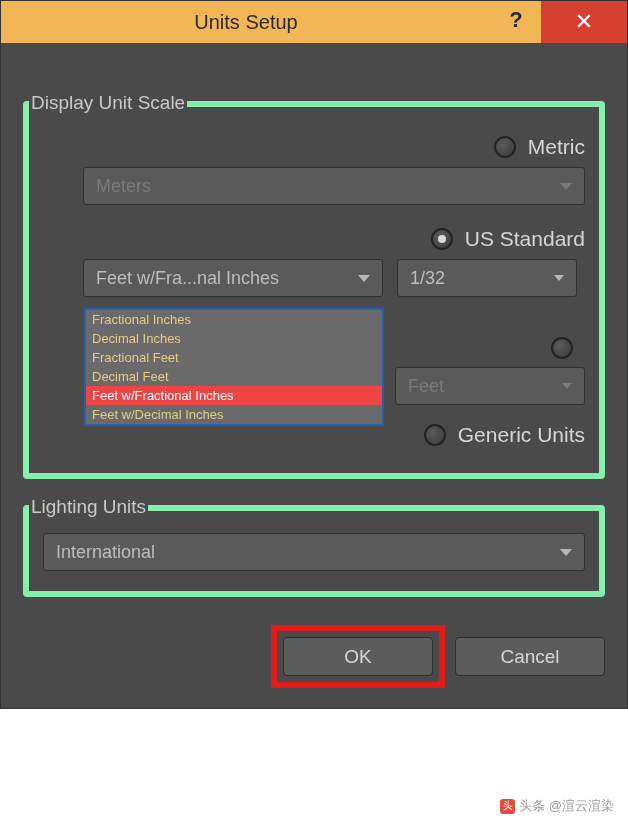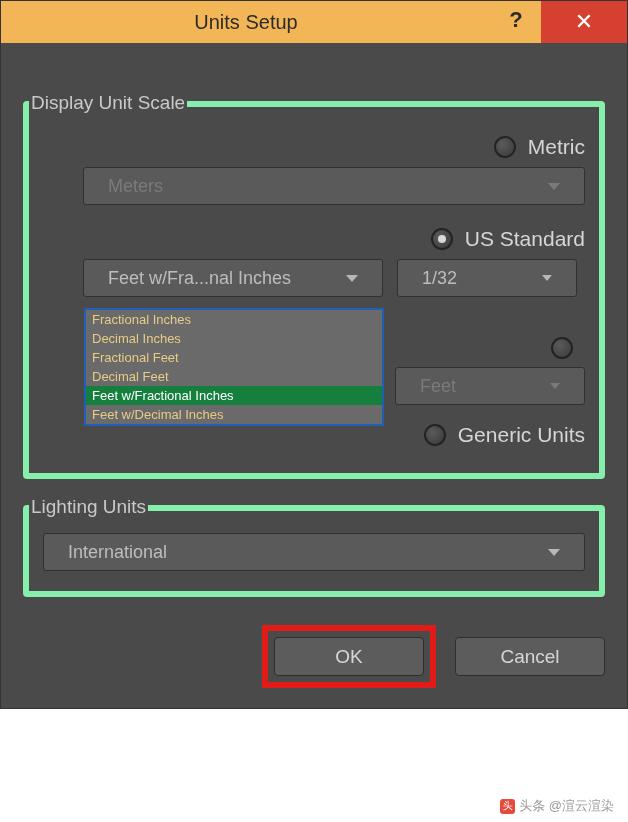--- a/index.html
+++ b/index.html
@@ -76,21 +76,21 @@
 
   .select {
     background: #5a5a5a;
     border: 1px solid #303030;
     border-radius: 3px;
     color: #bdbdbd;
     font-size: 18px;
     height: 38px;
     display: flex;
     align-items: center;
-    padding: 0 24px;
+    padding: 0 12px;
     position: relative;
     cursor: pointer;
     min-width: 0;
   }
   .select .sel-text { flex: 1; white-space: nowrap; overflow: hidden; text-overflow: ellipsis; }
   .select .caret {
     width: 0; height: 0;
     border-left: 6px solid transparent;
     border-right: 6px solid transparent;
     border-top: 7px solid #b8b8b8;
@@ -115,38 +115,38 @@
     border: 2px solid #1f5fb8;
     z-index: 50;
     font-size: 13px;
   }
   .dropdown-list .opt {
     padding: 2px 6px;
     color: #e7cc84;
     white-space: nowrap;
   }
   .dropdown-list .opt.selected {
-    background: #15803d;
+    background: #ef4444;
     color: #ffffff;
   }
 
   .default-row {
     display: flex; align-items: center; gap: 10px;
     margin: 14px 0 4px 40px;
     color: #cfcfcf; font-size: 19px;
   }
   .default-row .select { width: 190px; margin-left: auto; }
 
   .lighting-group { margin-top: 26px; padding: 16px 14px 20px 14px; }
   .lighting-group .select { margin-top: 6px; }
 
   .buttons {
     display: flex;
     justify-content: flex-end;
-    gap: 19px;
+    gap: 10px;
     padding: 16px 22px 20px 0;
   }
   .btn {
     width: 150px; height: 39px;
     background: #5c5c5c;
     border: 1px solid #2e2e2e;
     border-radius: 4px;
     color: #d6d6d6;
     font-size: 19px;
     display: flex; align-items: center; justify-content: center;

